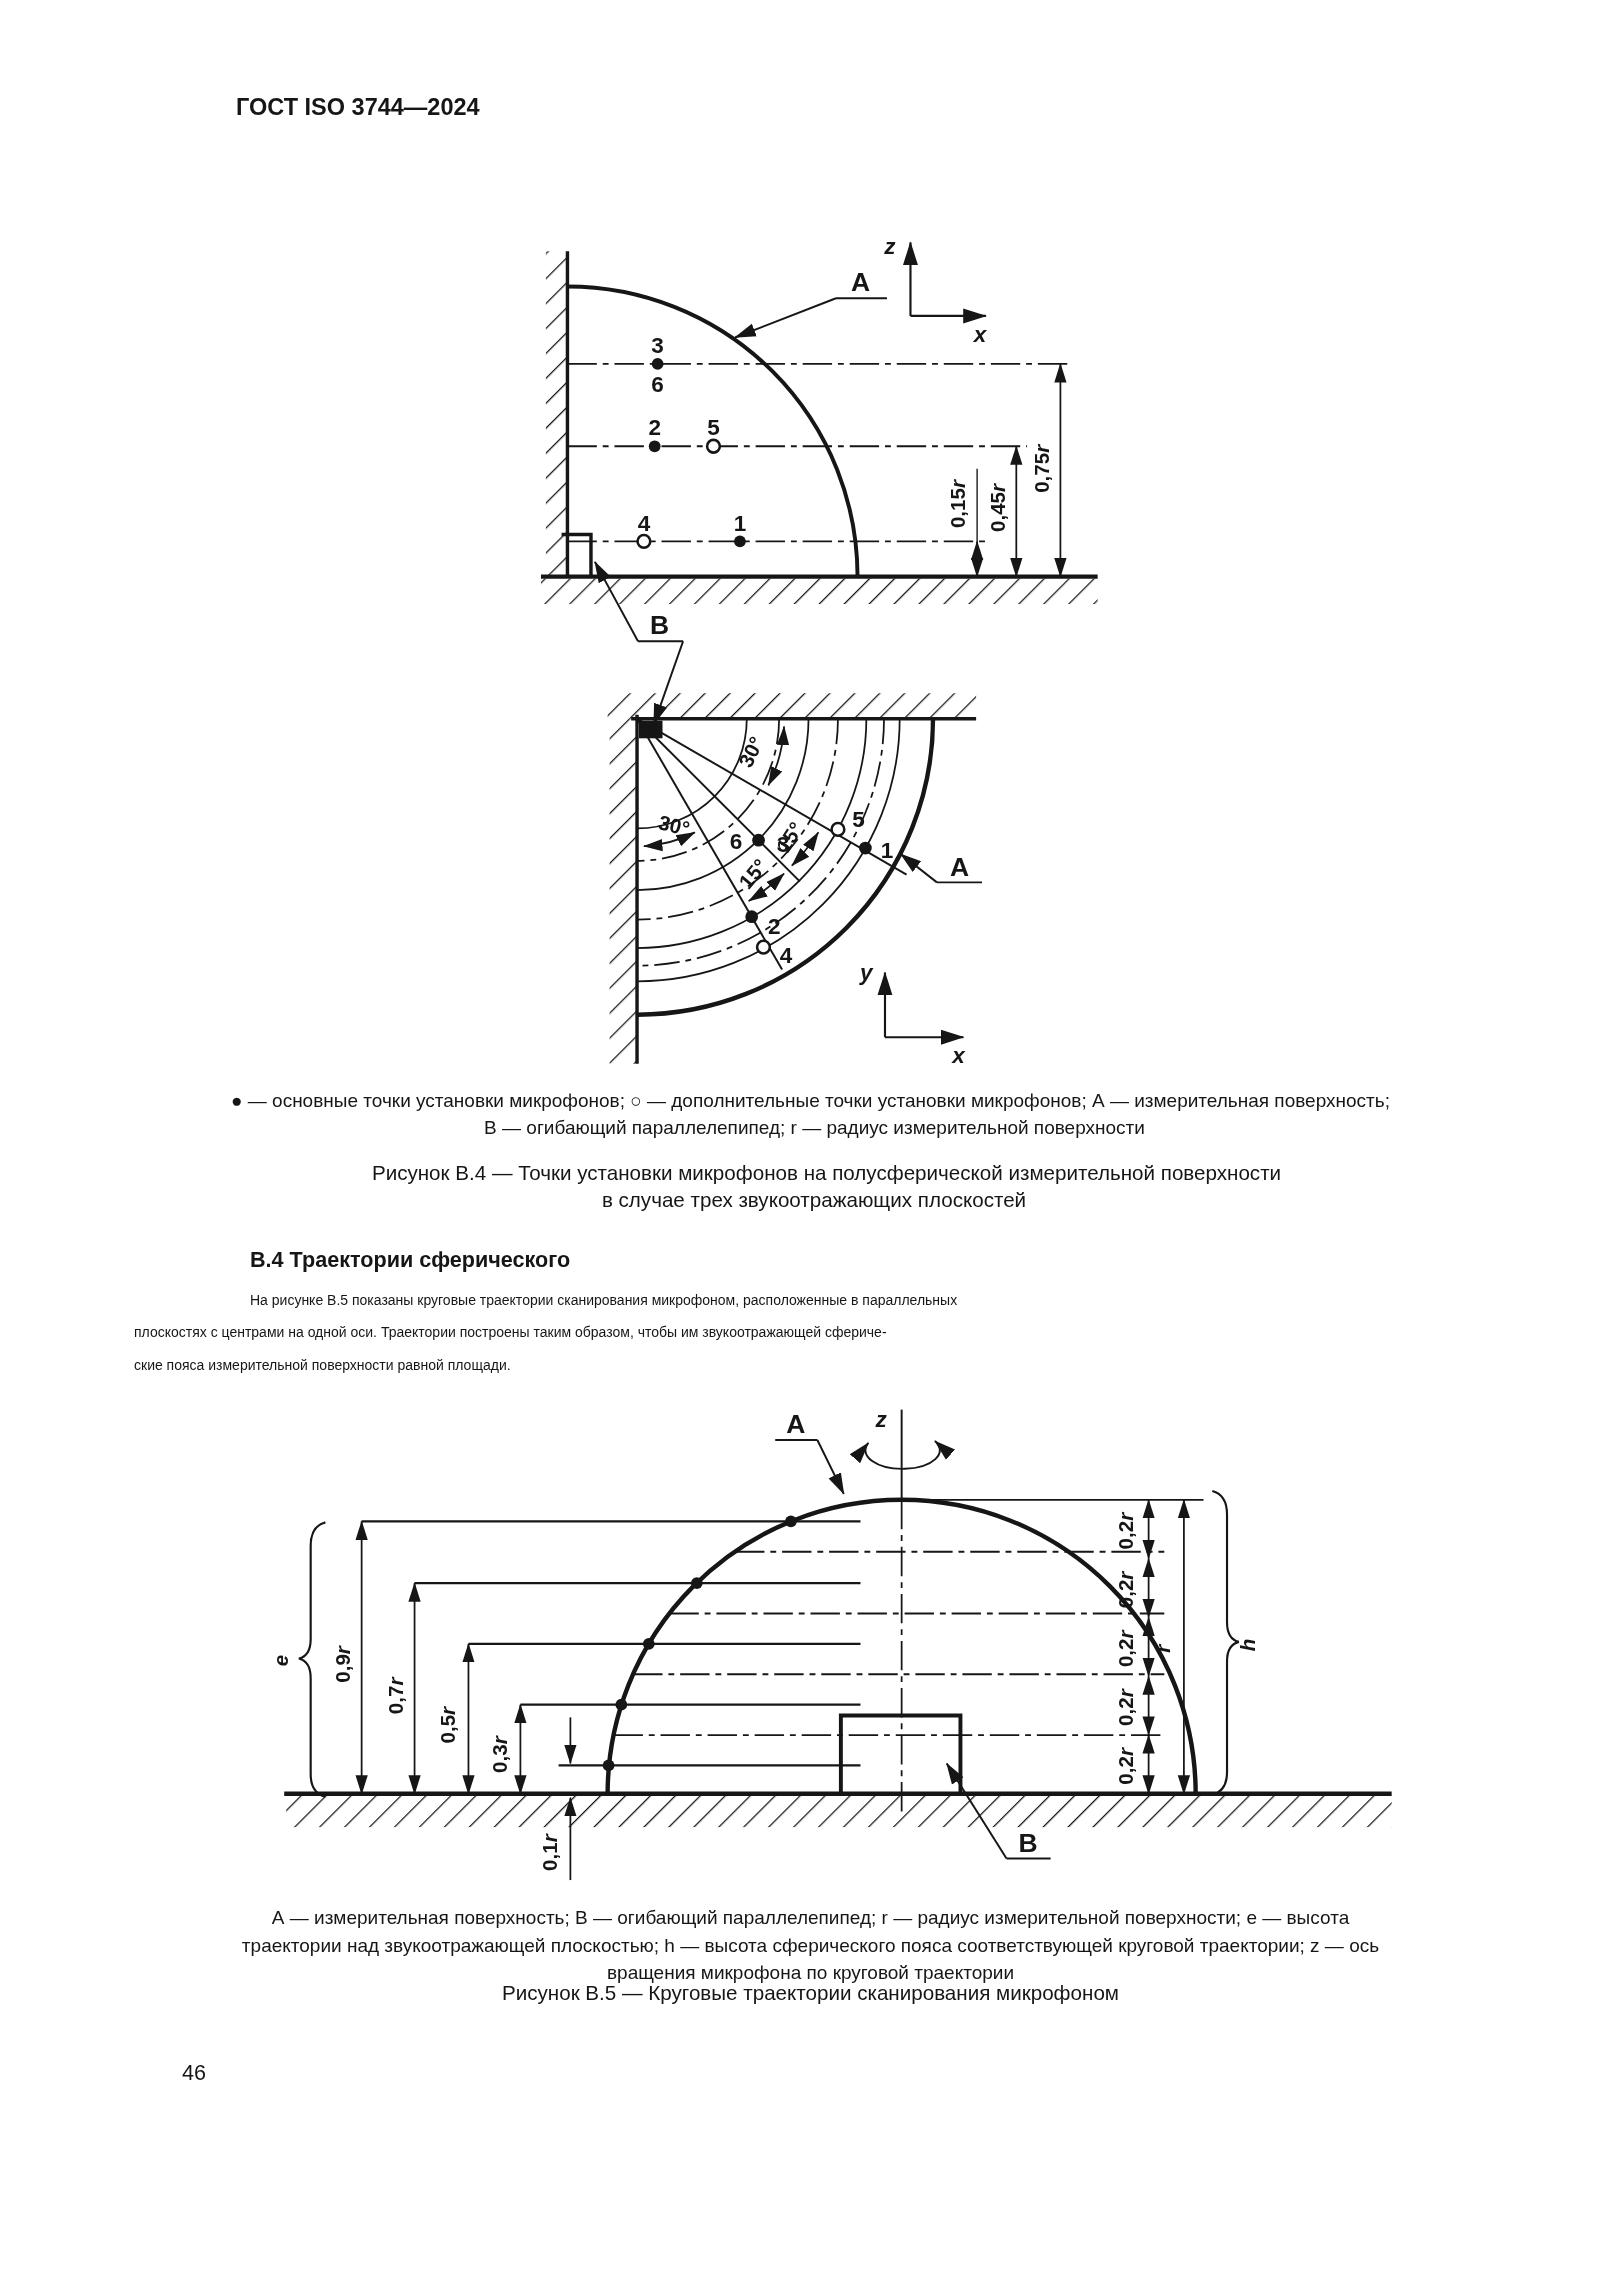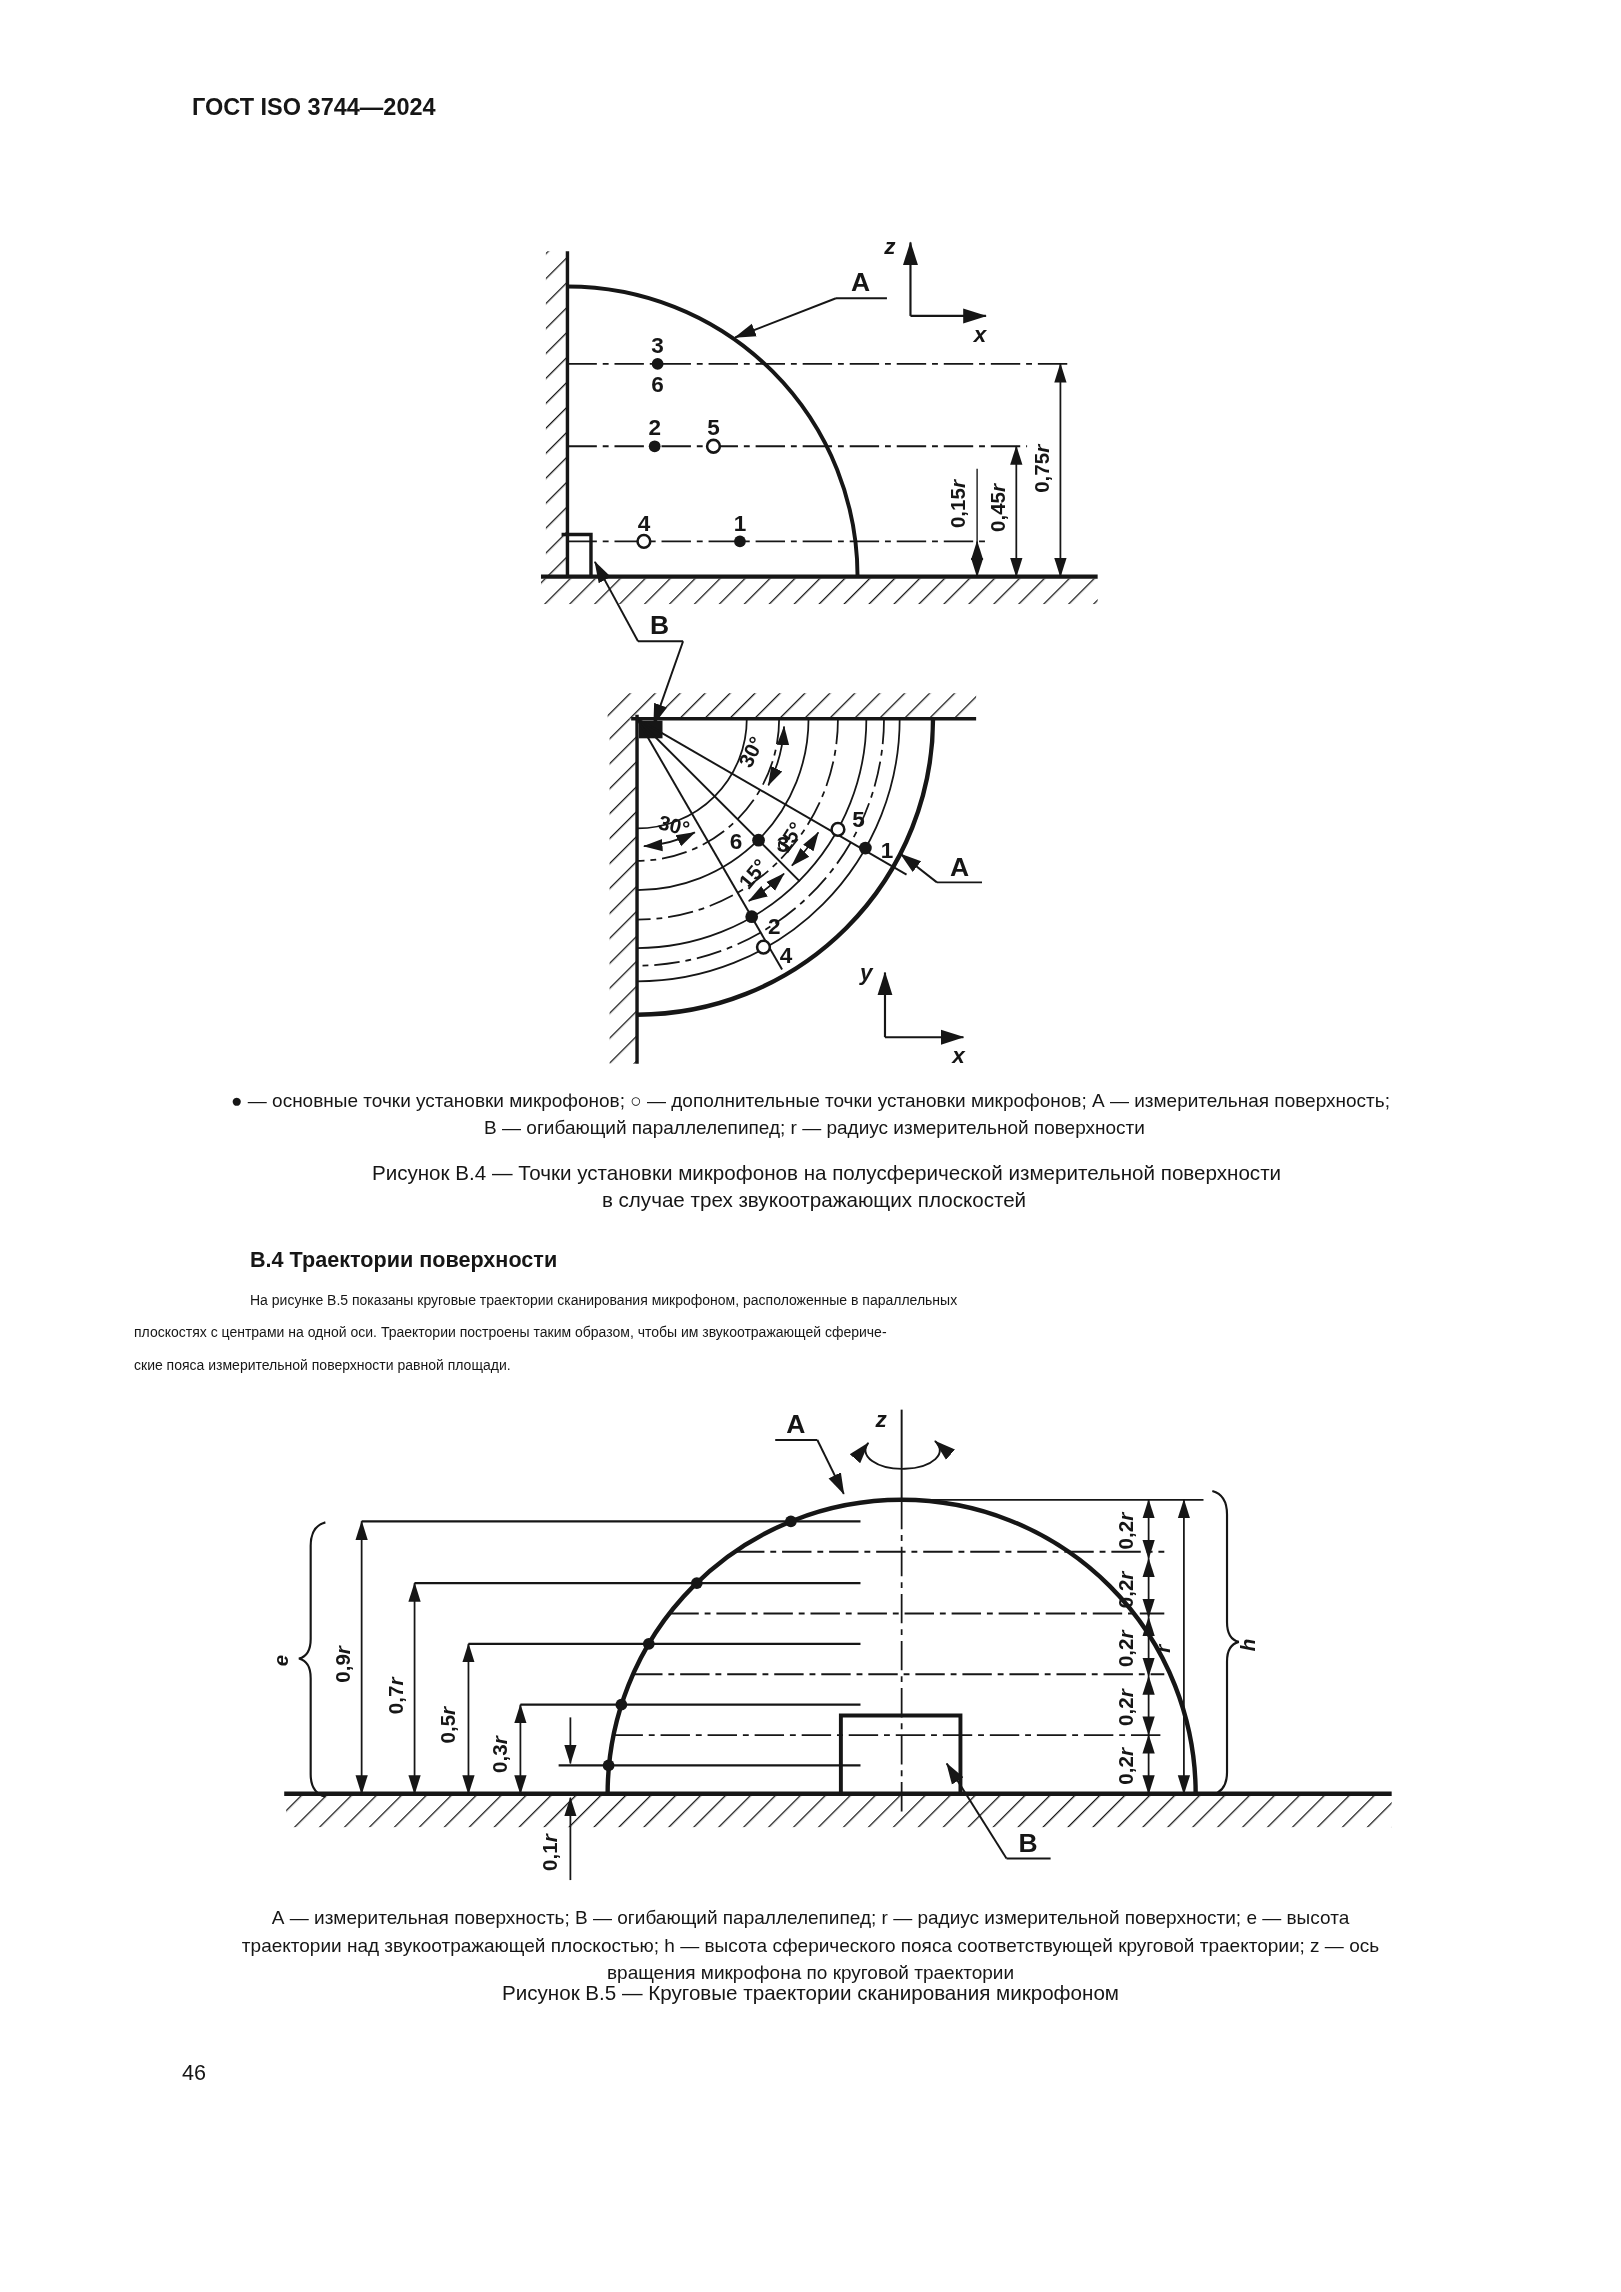--- a/index.html
+++ b/index.html
@@ -2,21 +2,21 @@
 <html><head>
 <meta charset="utf-8">
 <style>
   html,body{margin:0;padding:0;}
   body{
     width:1621px;height:2293px;position:relative;background:#ffffff;
     font-family:"Liberation Sans", sans-serif;color:#161616;overflow:hidden;
   }
   .abs{position:absolute;}
   .center{left:0;right:0;text-align:center;}
-  .hdr{font-weight:bold;font-size:23.5px;}
+  .hdr{font-weight:bold;font-size:23.5px;margin-left:44px;}
   .legend{font-size:19px;line-height:1.25;}
   .caption{font-size:20.6px;line-height:1.25;}
   .heading{font-weight:bold;font-size:21.6px;}
   .para{font-size:14px;line-height:1.25;white-space:nowrap;}
   .pagenum{font-size:21.6px;}
   svg{position:absolute;left:0;top:0;}
   svg text{font-family:"Liberation Sans", sans-serif;fill:#161616;}
   .ptlbl{font-size:23px;font-weight:600;}
   .dimlbl{font-size:21px;font-weight:600;}
   .biglbl{font-size:27px;font-weight:bold;}
@@ -208,21 +208,21 @@
     <path class="ln" d="M1237,1521 Q1252,1525 1252,1545 V1655 Q1252,1672 1264,1675 Q1252,1678 1252,1695 V1808 Q1252,1827 1237,1831" stroke-width="2.2"></path>
     <text class="dimlbl it" transform="translate(1281,1678) rotate(-90)" text-anchor="middle">h</text>
   </g>
 </svg>
 
 <div class="abs center legend" style="top:1089px;">● — основные точки установки микрофонов; ○ — дополнительные точки установки микрофонов; А — измерительная поверхность;</div>
 <div class="abs center legend" style="top:1116px;padding-left:8px;">В — огибающий параллелепипед; r — радиус измерительной поверхности</div>
 <div class="abs center caption" style="top:1160px;padding-left:32px;">Рисунок В.4 — Точки установки микрофонов на полусферической измерительной поверхности</div>
 <div class="abs center caption" style="top:1187px;margin-left:7px;">в случае трех звукоотражающих плоскостей</div>
 
-<div class="abs heading" style="left:250px;top:1247px;">В.4  Траектории поверхности</div>
+<div class="abs heading" style="left:250px;top:1247px;">В.4  Траектории сферического</div>
 <div class="abs para" style="left:250px;top:1292px;">На рисунке В.5 показаны круговые траектории сканирования микрофоном, расположенные в параллельных</div>
 <div class="abs para" style="left:134px;top:1324px;">плоскостях с центрами на одной оси. Траектории построены таким образом, чтобы им звукоотражающей сфериче-</div>
 <div class="abs para" style="left:134px;top:1357px;">ские пояса измерительной поверхности равной площади.</div>
 
 <div class="abs center legend" style="top:1906px;">А — измерительная поверхность; В — огибающий параллелепипед; r — радиус измерительной поверхности; е — высота</div>
 <div class="abs center legend" style="top:1934px;">траектории над звукоотражающей плоскостью; h — высота сферического пояса соответствующей круговой траектории; z — ось</div>
 <div class="abs center legend" style="top:1961px;">вращения микрофона по круговой траектории</div>
 <div class="abs center caption" style="top:1980px;">Рисунок В.5 — Круговые траектории сканирования микрофоном</div>
 
 <div class="abs pagenum" style="left:182px;top:2060px;">46</div>

